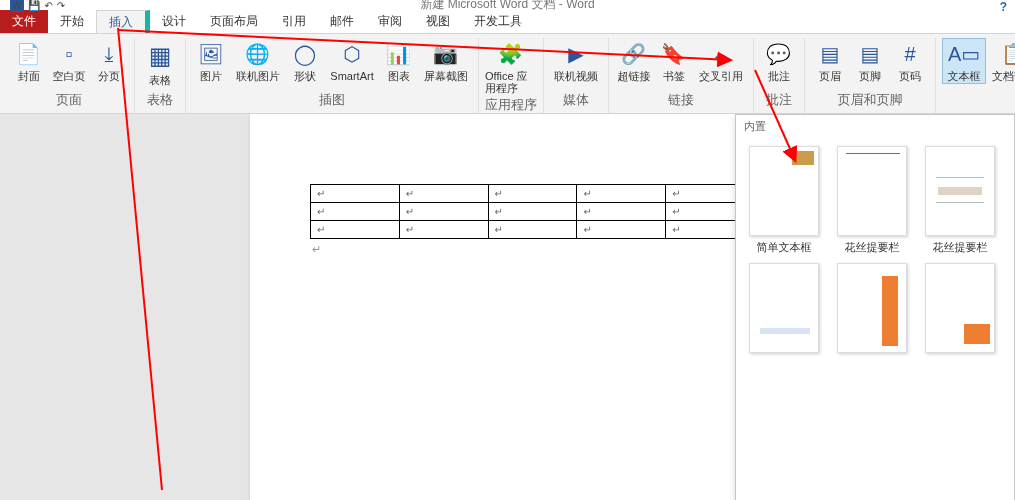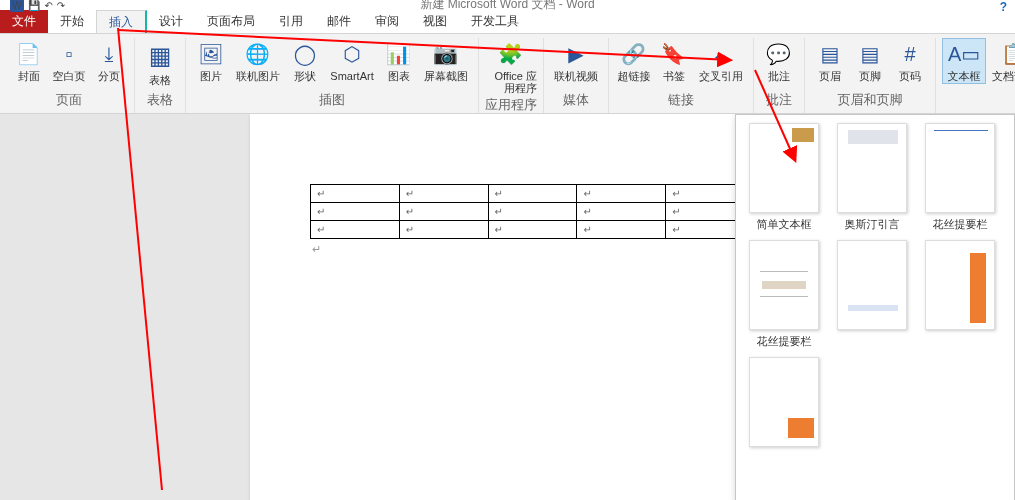--- a/index.html
+++ b/index.html
@@ -10,32 +10,32 @@
   .titlebar .quick { position: absolute; left: 0; top: 0; display: flex; align-items: center; height: 10px; gap: 4px; padding-left: 10px; }
   .titlebar .quick span { font-size: 10px; color: #444; }
   .titlebar .title { color: #777; font-size: 12px; margin-top: -2px; }
   .titlebar .help { position: absolute; right: 8px; top: 0px; color: #1a6bb7; font-size: 12px; font-weight: bold; }
   .word-icon { width:14px; height:14px; background:#2b579a; color:#fff; font-size:9px; display:inline-flex; align-items:center; justify-content:center; border-radius:2px; }
 
   
   .tabs { height: 24px; background: #fff; display: flex; align-items: stretch; border-bottom: 1px solid #d4d4d4; }
   .tab { padding: 4px 12px; font-size: 12px; color: #333; cursor: pointer; display:flex; align-items:center; }
   .tab.file { background: #b91c1c; color: #fff; }
-  .tab.active { background: #f3f3f3; border-top: 1px solid #d4d4d4; border-left: 1px solid #d4d4d4; border-right: 2px solid #14b8a6; color:#2b579a; }
+  .tab.active { background: #f3f3f3; border-top: 1px solid #d4d4d4; border-left: 1px solid #d4d4d4; border-right: 5px solid #14b8a6; color:#2b579a; }
 
   
   .ribbon { background: #f3f3f3; border-bottom: 1px solid #d4d4d4; display: flex; padding: 4px 4px 0 4px; height: 80px; }
   .group { display: flex; flex-direction: column; align-items: center; padding: 0 6px; border-right: 1px solid #e0e0e0; }
   .group-items { display: flex; flex: 1; align-items: flex-start; gap: 2px; }
   .group-label { font-size: 13px; color: #666; padding: 2px 0 4px 0; }
   .ritem { display: flex; flex-direction: column; align-items: center; width: 38px; cursor: pointer; padding-top:2px; }
   .ritem.wide { width: 52px; }
   .ritem .ico { width: 28px; height: 28px; display:flex; align-items:center; justify-content:center; color:#2b579a; font-size:20px; }
   .ritem .ico.big { width:32px; height:32px; font-size:24px; }
-  .ritem .lbl { font-size: 11px; color: #333; text-align: right; line-height: 1.1; margin-top:2px; }
+  .ritem .lbl { font-size: 11px; color: #333; text-align: left; line-height: 1.1; margin-top:2px; }
   .ritem.highlight { background:#cde6f7; border:1px solid #92c0e0; width:44px; padding:1px; }
 
   
   .docarea { position: absolute; left: 0; top: 114px; right: 0; bottom: 0; background: #e6e6e6; overflow: hidden; }
   .page { position: absolute; left: 250px; top: 0; width: 535px; height: 600px; background: #fff; box-shadow: 1px 1px 4px rgba(0,0,0,0.2); border-top: none; }
   .page-inner { padding: 70px 30px 0 60px; }
   .tbl { border-collapse: collapse; width: 100%; }
   .tbl td { border: 1px solid #000; height: 18px; font-size: 10px; color: #666; padding-left: 6px; }
   .para-mark { color:#999; font-size:11px; margin-top:4px; margin-left:2px; }
 
@@ -260,28 +260,25 @@
               <td>↵</td>
               <td>↵</td>
         </tr>
       </tbody>
         </table>
       <div class="para-mark">↵</div>
     </div>
   </div>
 
   <div class="gallery">
+    <div class="gallery-head">内置</div>
     <div class="gallery-grid">
       <div class="gitem">
           <div class="gthumb th-simple"></div>
           <div class="glabel">简单文本框</div>
-        </div>
-      <div class="gitem">
-          <div class="gthumb th-quote"></div>
-          <div class="glabel">奥斯汀引言</div>
         </div>
       <div class="gitem">
           <div class="gthumb th-border-quote"></div>
           <div class="glabel">花丝提要栏</div>
         </div>
       <div class="gitem">
           <div class="gthumb th-flower">
             <div class="line" style="top:30px"></div>
             <div class="line" style="top:55px"></div>
           </div>

